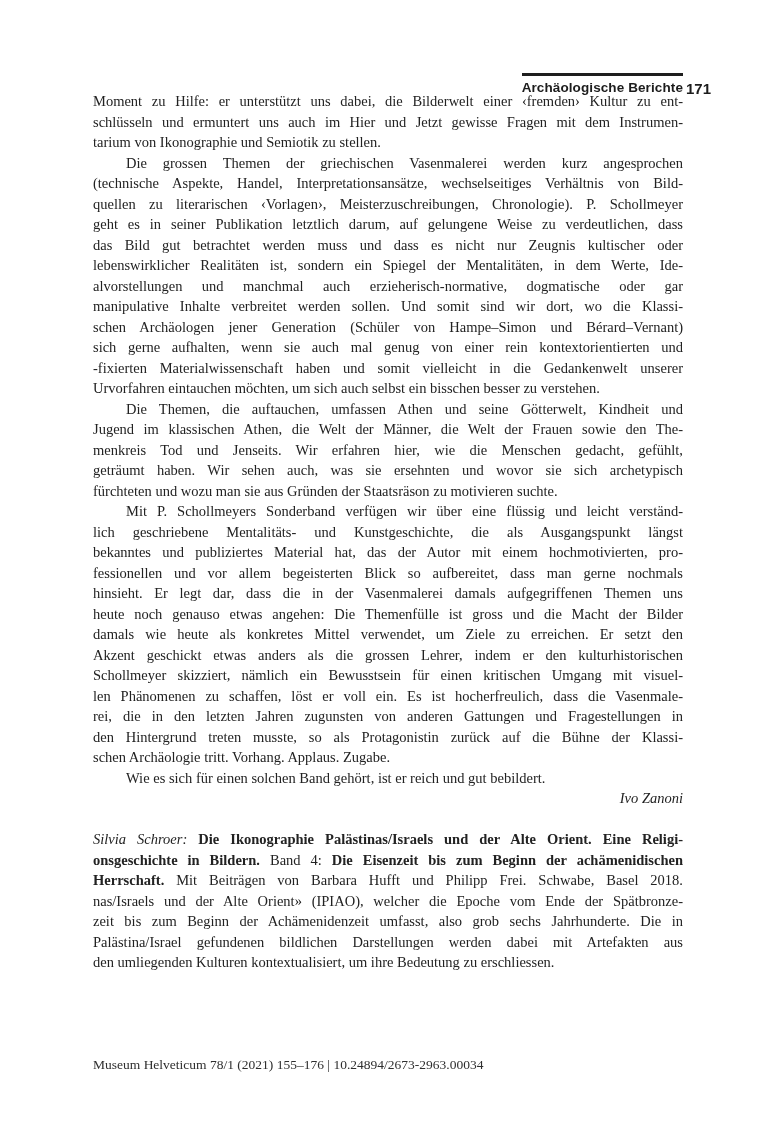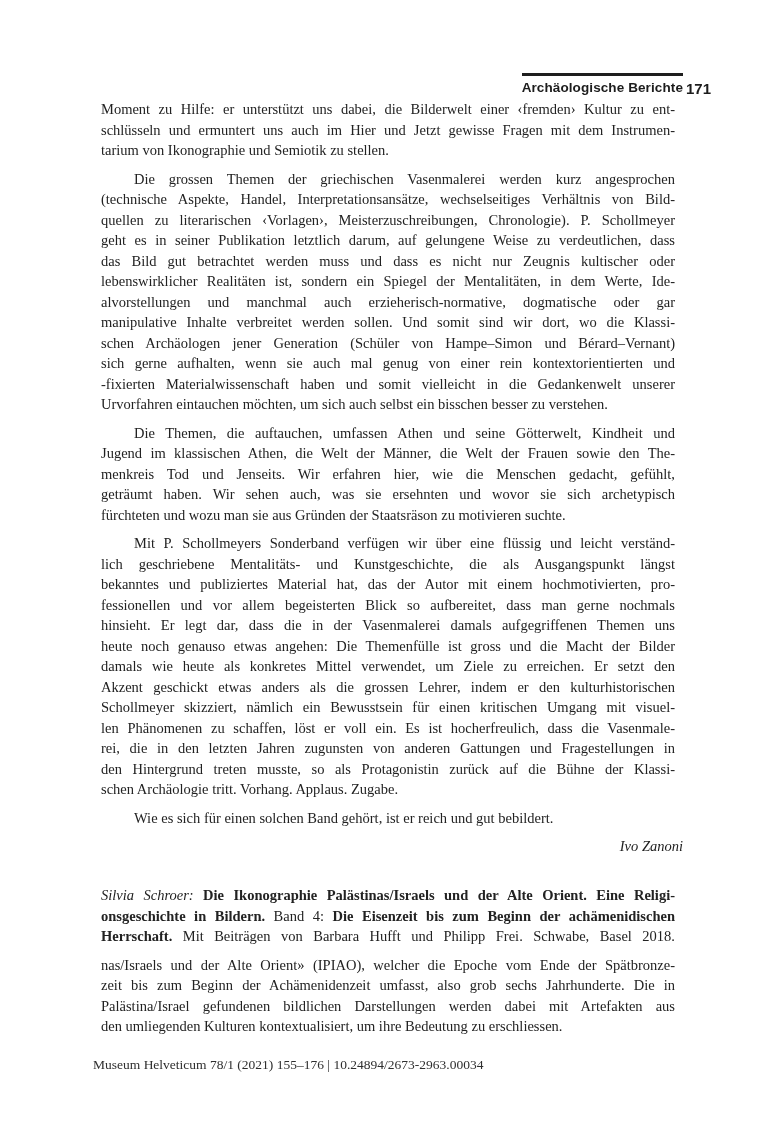--- a/index.html
+++ b/index.html
@@ -27,21 +27,21 @@
   }
   .rh-num{
     position:absolute;top:7px;right:-37px;width:34px;text-align:left;
     font-weight:700;font-size:15px;color:#1c1c1c;
   }
   
   .text-body{
     position:absolute;top:91px;left:93px;width:590px;
     font-size:14.5px;line-height:20.5px;
   }
-  .para{margin:8px;}
+  .para{margin:0;}
   .ln{
     text-align:justify;
     text-align-last:justify;
     height:20.5px;overflow:hidden;
   }
   .ln.last{text-align:left;text-align-last:left;}
   .ln.ind{padding-left:33px;}
   .seg-italic{font-style:italic;}
   .seg-bold{font-weight:700;}
   .seg-regular{font-style:normal;font-weight:400;}

